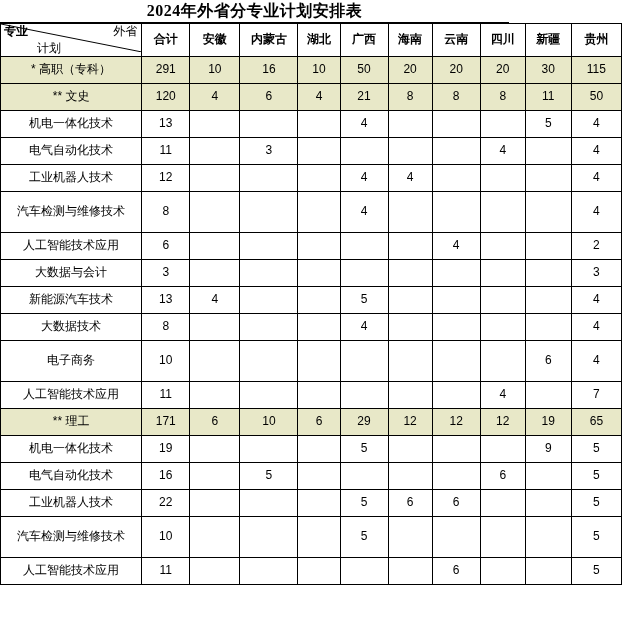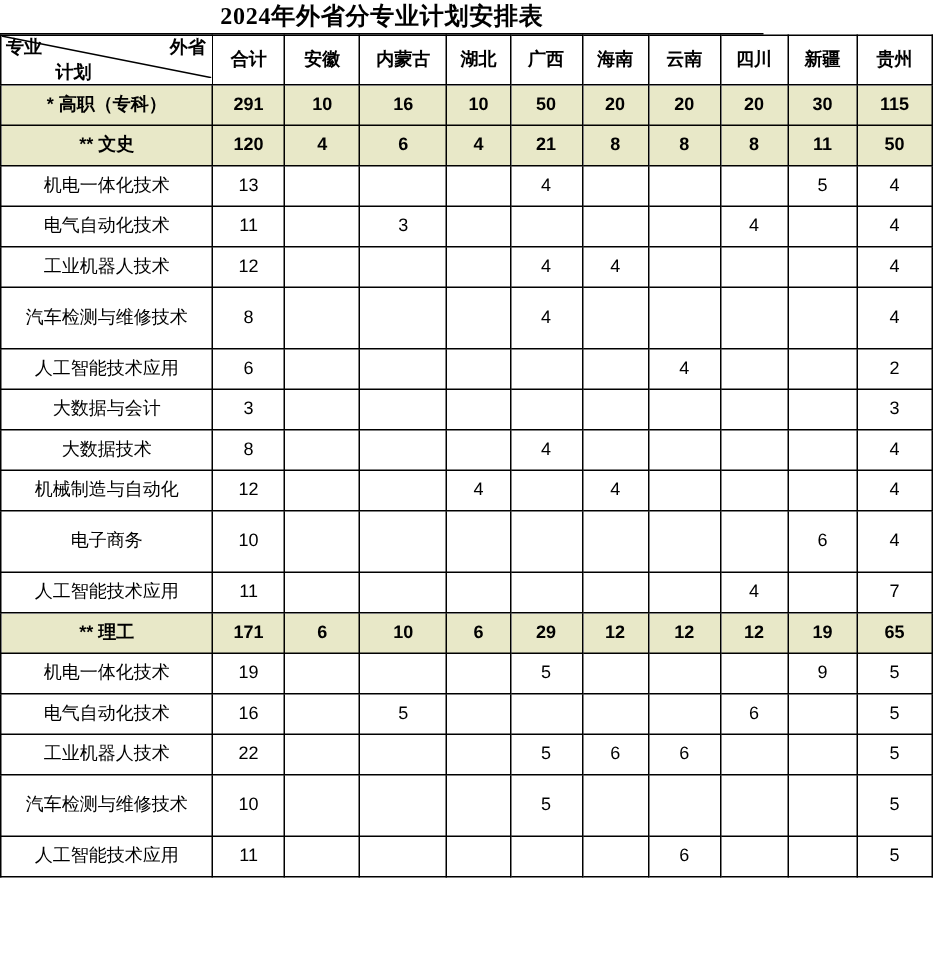--- a/index.html
+++ b/index.html
@@ -72,34 +72,34 @@
     position: absolute;
     left: 3px;
     top: 1px;
     font-weight: bold;
     font-size: 12px;
   }
   td.corner .lbl-prov {
     position: absolute;
     right: 4px;
     top: 1px;
-    font-weight: bold;
+    font-weight: normal;
     font-size: 12px;
   }
   td.corner .lbl-plan {
     position: absolute;
     left: 36px;
     bottom: 0px;
-    font-weight: bold;
+    font-weight: normal;
     font-size: 12px;
   }
   
   tr.group td {
     background: #e8e8c8;
-    font-weight: bold;
+    font-weight: normal;
   }
   tr.group td.name {
     text-align: center;
   }
   
   td.name {
     text-align: center;
     padding-left: 5px;
   }
   td.total {
@@ -261,40 +261,40 @@
           <td class="num"></td>
           <td class="num"></td>
           <td class="num"></td>
           <td class="num"></td>
           <td class="num"></td>
           <td class="num"></td>
           <td class="num"></td>
           <td class="num">3</td>
         </tr>
         <tr class="r-std">
+          <td class="name">新能源汽车技术</td>
+          <td class="total">13</td>
+          <td class="num">4</td>
+          <td class="num"></td>
+          <td class="num"></td>
+          <td class="num">5</td>
+          <td class="num"></td>
+          <td class="num"></td>
+          <td class="num"></td>
+          <td class="num"></td>
+          <td class="num">4</td>
+        </tr>
+        <tr class="r-std">
           <td class="name">大数据技术</td>
           <td class="total">8</td>
           <td class="num"></td>
           <td class="num"></td>
           <td class="num"></td>
           <td class="num">4</td>
           <td class="num"></td>
-          <td class="num"></td>
-          <td class="num"></td>
-          <td class="num"></td>
-          <td class="num">4</td>
-        </tr>
-        <tr class="r-std">
-          <td class="name">机械制造与自动化</td>
-          <td class="total">12</td>
-          <td class="num"></td>
-          <td class="num"></td>
-          <td class="num">4</td>
-          <td class="num"></td>
-          <td class="num">4</td>
           <td class="num"></td>
           <td class="num"></td>
           <td class="num"></td>
           <td class="num">4</td>
         </tr>
         <tr class="r-tall">
           <td class="name">电子商务</td>
           <td class="total">10</td>
           <td class="num"></td>
           <td class="num"></td>

